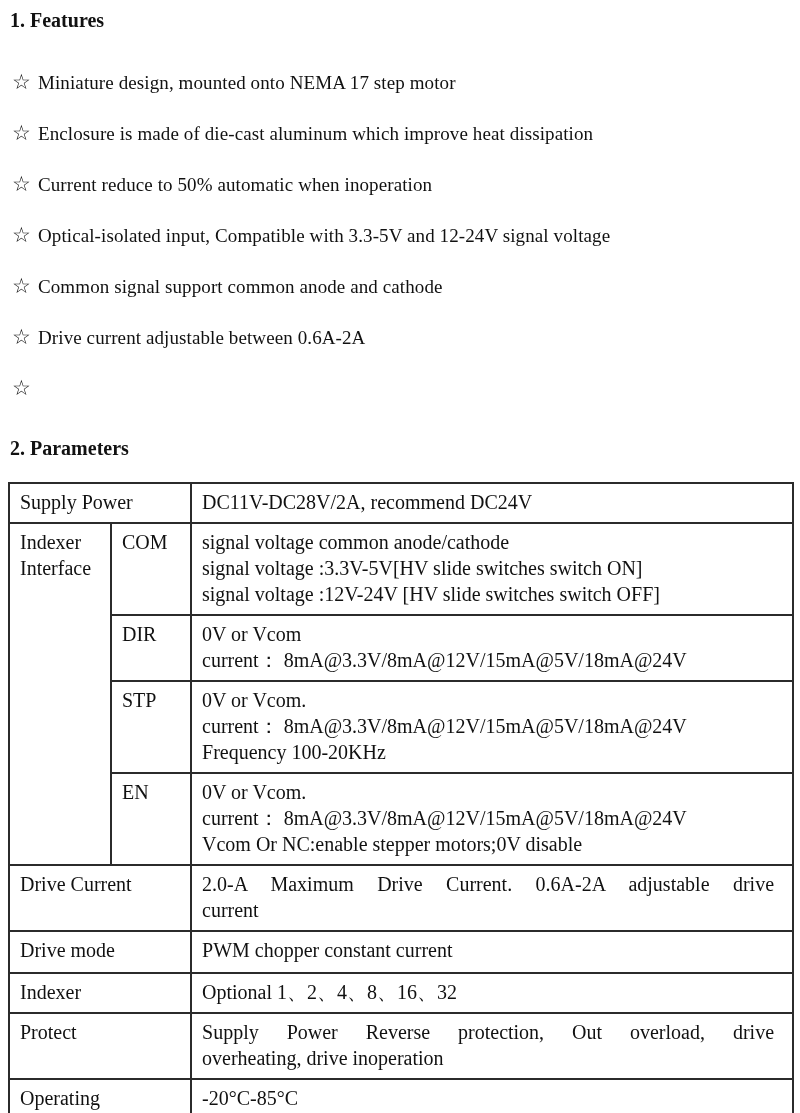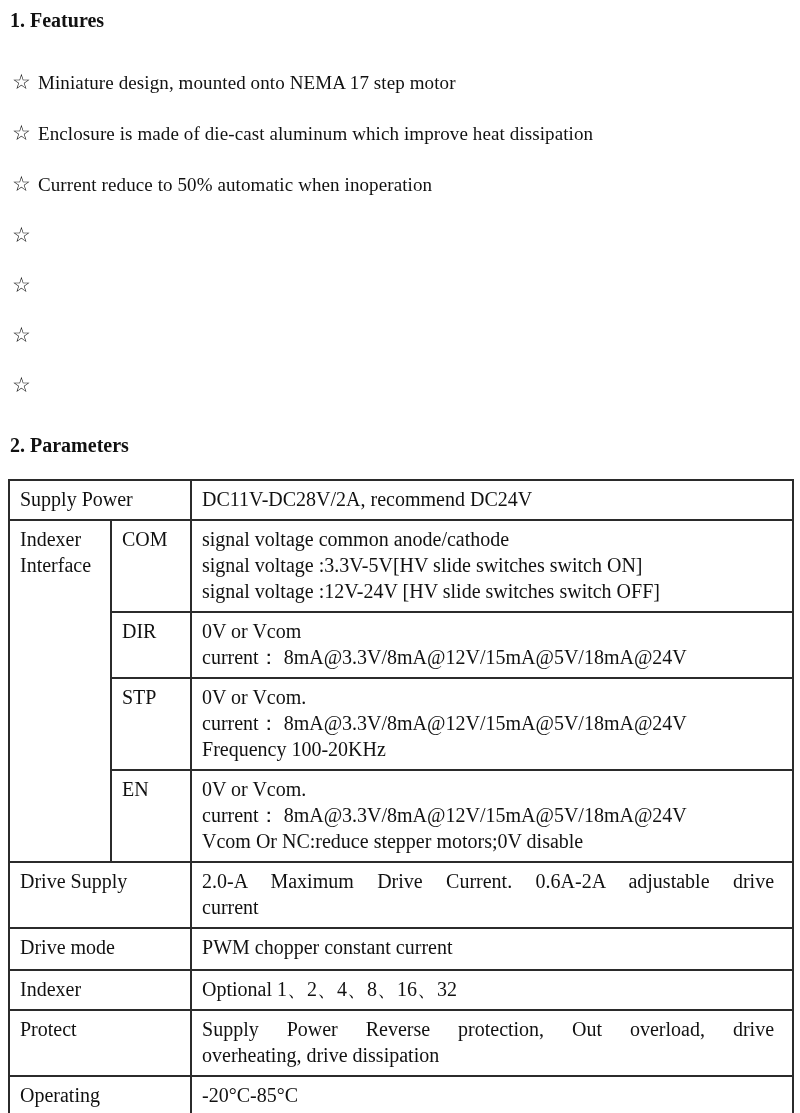--- a/index.html
+++ b/index.html
@@ -90,26 +90,29 @@
     <li class="feature-item">
       <span class="star">☆</span>
       <span class="feature-text">Enclosure is made of die-cast aluminum which improve heat dissipation</span>
     </li>
     <li class="feature-item">
       <span class="star">☆</span>
       <span class="feature-text">Current reduce to 50% automatic when inoperation</span>
     </li>
     <li class="feature-item">
       <span class="star">☆</span>
-    </li>
-    <li class="feature-item">
-      <span class="star">☆</span>
-    </li>
-    <li class="feature-item">
-      <span class="star">☆</span>
+      <span class="feature-text">Optical-isolated input, Compatible with 3.3-5V and 12-24V signal voltage</span>
+    </li>
+    <li class="feature-item">
+      <span class="star">☆</span>
+      <span class="feature-text">Common signal support common anode and cathode</span>
+    </li>
+    <li class="feature-item">
+      <span class="star">☆</span>
+      <span class="feature-text">Drive current adjustable between 0.6A-2A</span>
     </li>
     <li class="feature-item">
       <span class="star">☆</span>
     </li>
   </ul>
 
   <h2 class="section-heading" id="parameters-heading">2. Parameters</h2>
 
   <table class="params">
     <colgroup>
@@ -149,47 +152,47 @@
         <div>current： 8mA@3.3V/8mA@12V/15mA@5V/18mA@24V</div>
         <div>Frequency 100-20KHz</div>
       </td>
     </tr>
 
     <tr class="r-en">
       <td class="sub">EN</td>
       <td class="val">
         <div>0V or Vcom.</div>
         <div>current： 8mA@3.3V/8mA@12V/15mA@5V/18mA@24V</div>
-        <div>Vcom Or NC:reduce stepper motors;0V disable</div>
+        <div>Vcom Or NC:enable stepper motors;0V disable</div>
       </td>
     </tr>
 
     <tr class="r-drivecurrent">
-      <td colspan="2" class="lbl">Drive Supply</td>
+      <td colspan="2" class="lbl">Drive Current</td>
       <td class="val">
         <div class="just">2.0-A Maximum Drive Current. 0.6A-2A adjustable drive</div>
         <div>current</div>
       </td>
     </tr>
 
     <tr class="r-drivemode">
       <td colspan="2" class="lbl">Drive mode</td>
       <td class="val">PWM chopper constant current</td>
     </tr>
 
     <tr class="r-indexer">
       <td colspan="2" class="lbl">Indexer</td>
       <td class="val">Optional 1、2、4、8、16、32</td>
     </tr>
 
     <tr class="r-protect">
       <td colspan="2" class="lbl">Protect</td>
       <td class="val">
         <div class="just">Supply Power Reverse protection, Out overload, drive</div>
-        <div>overheating, drive dissipation</div>
+        <div>overheating, drive inoperation</div>
       </td>
     </tr>
 
     <tr class="r-optemp">
       <td colspan="2" class="lbl">Operating temperature</td>
       <td class="val">-20°C-85°C</td>
     </tr>
 
   </tbody>
     </table>

